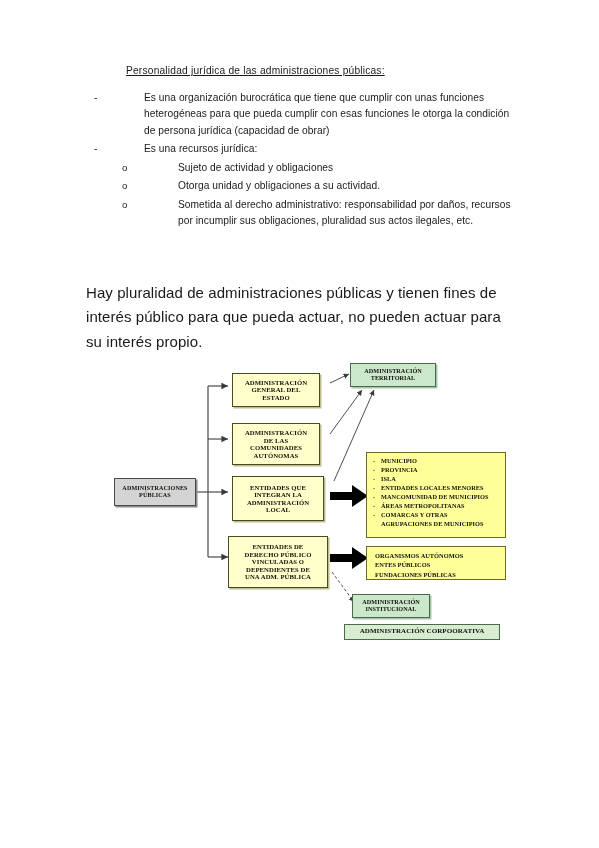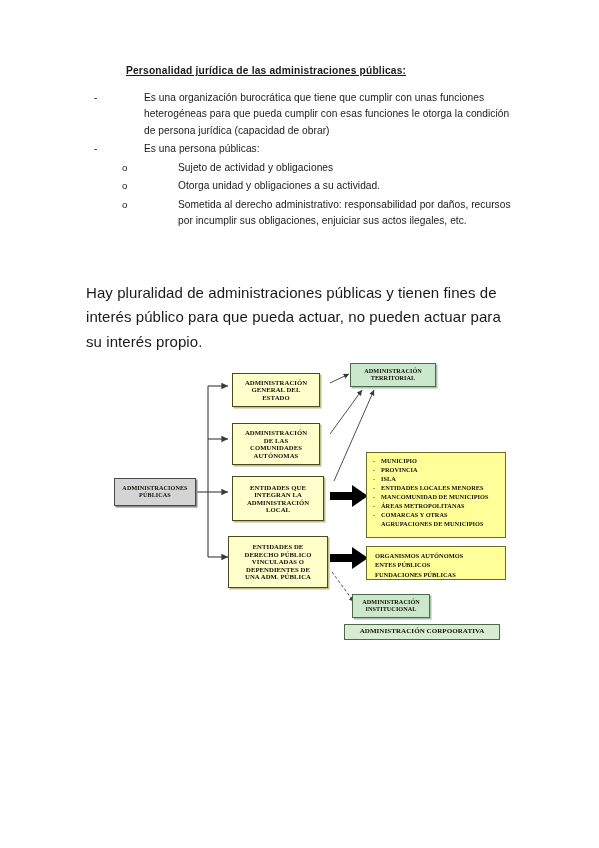--- a/index.html
+++ b/index.html
@@ -23,21 +23,21 @@
 
   
   .doc-body {
     position: absolute;
     left: 86px;
     top: 64px;
     width: 430px;
   }
   .doc-heading {
     font-size: 10.2px;
-    font-weight: bold;
+    font-weight: normal;
     text-decoration: underline;
     letter-spacing: 0.02em;
     margin: 0 0 12px 0;
     line-height: 1.35;
     padding-left: 40px;
   }
   .bullet-list {
     margin: 0;
     padding: 0;
     list-style: none;
@@ -176,36 +176,36 @@
 
     <div class="doc-heading">Personalidad jurídica de las administraciones públicas:</div>
 
     <ul class="bullet-list">
       <li class="bullet-row">
         <span class="bullet-mark">-</span>
         <span class="bullet-text">Es una organización burocrática que tiene que cumplir con unas funciones heterogéneas para que pueda cumplir con esas funciones le otorga la condición de persona jurídica (capacidad de obrar)</span>
       </li>
       <li class="bullet-row">
         <span class="bullet-mark">-</span>
-        <span class="bullet-text">Es una persona públicas:</span>
+        <span class="bullet-text">Es una recursos jurídica:</span>
       </li>
     </ul>
 
     <ul class="sublist">
       <li class="bullet-row">
         <span class="sub-mark">o</span>
         <span class="bullet-text">Sujeto de actividad y obligaciones</span>
       </li>
       <li class="bullet-row">
         <span class="sub-mark">o</span>
         <span class="bullet-text">Otorga unidad y obligaciones a su actividad.</span>
       </li>
       <li class="bullet-row">
         <span class="sub-mark">o</span>
-        <span class="bullet-text">Sometida al derecho administrativo: responsabilidad por daños, recursos por incumplir sus obligaciones, enjuiciar sus actos ilegales, etc.</span>
+        <span class="bullet-text">Sometida al derecho administrativo: responsabilidad por daños, recursos por incumplir sus obligaciones, pluralidad sus actos ilegales, etc.</span>
       </li>
     </ul>
   </div>
 
   <div class="para">Hay pluralidad de administraciones públicas y tienen fines de interés público para que pueda actuar, no pueden actuar para su interés propio.</div>
 
   <div class="diagram">
 
     <svg width="599" height="300">
       <defs>

